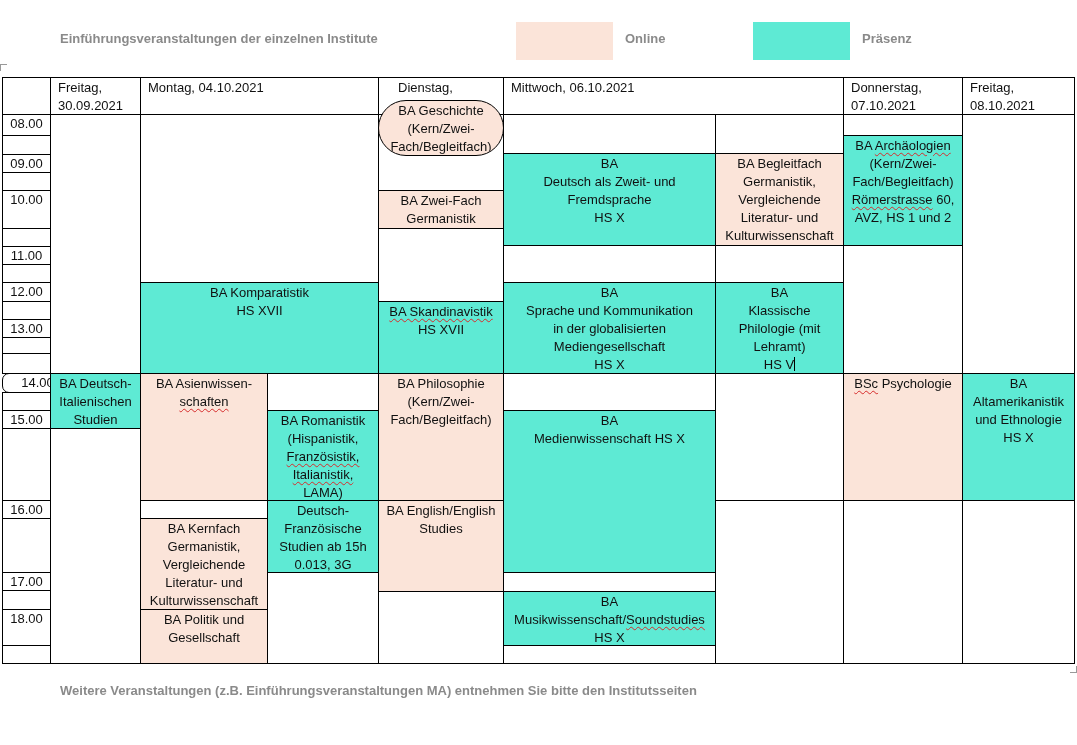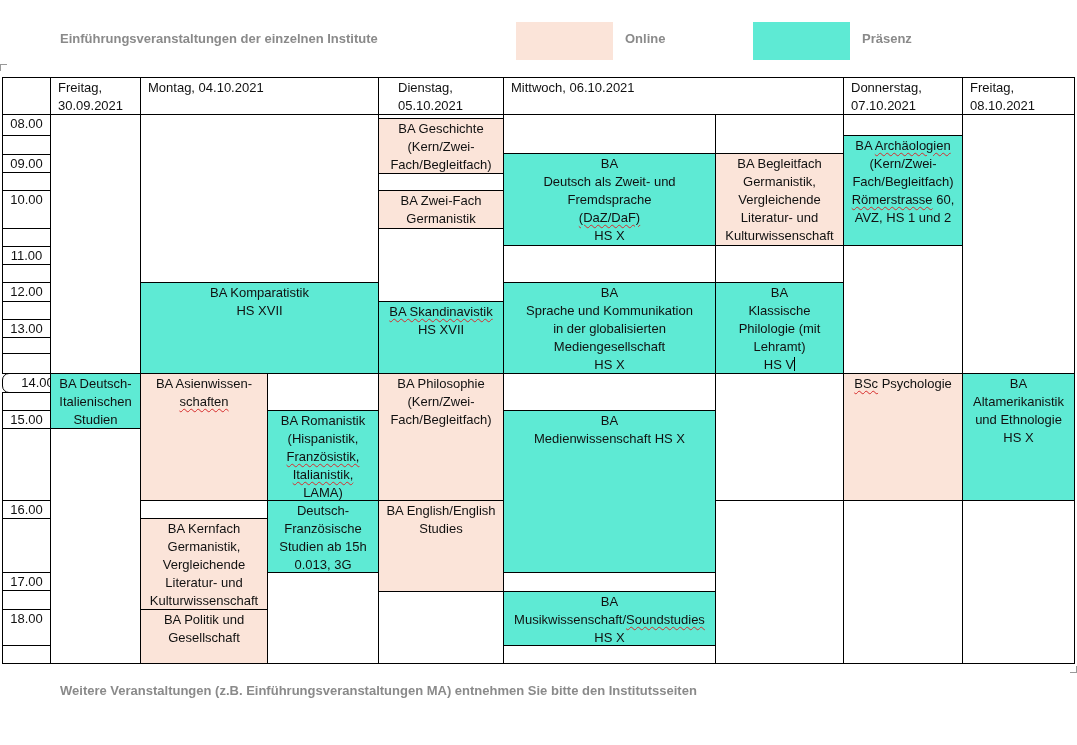--- a/index.html
+++ b/index.html
@@ -122,21 +122,21 @@
     <span class="line">Vergleichende</span>
     <span class="line">Literatur- und</span>
     <span class="line">Kulturwissenschaft</span>
   </div>
   <div class="cell blank" style="left:267px; top:572px; width:112px; height:92px;"></div>
   <div class="cell online" style="left:140px; top:609px; width:128px; height:55px;">
     <span class="line">BA Politik und</span>
     <span class="line">Gesellschaft</span>
   </div>
 
-  <div class="cell online" style="left:378px; top:118px; width:126px; height:56px;">
+  <div class="cell online" style="left:378px; top:100px; width:126px; height:56px;border-radius:30px;">
     <span class="line">BA Geschichte</span>
     <span class="line">(Kern/Zwei-</span>
     <span class="line">Fach/Begleitfach)</span>
   </div>
   <div class="cell online" style="left:378px; top:190px; width:126px; height:39px;">
     <span class="line">BA Zwei-Fach</span>
     <span class="line">Germanistik</span>
   </div>
   <div class="cell blank" style="left:378px; top:228px; width:126px; height:74px;"></div>
   <div class="cell present" style="left:378px; top:301px; width:126px; height:73px;">
@@ -152,21 +152,20 @@
     <span class="line">BA English/English</span>
     <span class="line">Studies</span>
   </div>
   <div class="cell blank" style="left:378px; top:591px; width:126px; height:73px;"></div>
 
   <div class="cell blank" style="left:503px; top:114px; width:213px; height:41px;"></div>
   <div class="cell present" style="left:503px; top:153px; width:213px; height:93px;">
     <span class="line">BA</span>
     <span class="line">Deutsch als Zweit- und</span>
     <span class="line">Fremdsprache</span>
-    <span class="line"><span class="sp">(DaZ/DaF)</span></span>
     <span class="line">HS X</span>
   </div>
   <div class="cell blank" style="left:503px; top:245px; width:213px; height:38px;"></div>
   <div class="cell present" style="left:503px; top:282px; width:213px; height:92px;">
     <span class="line">BA</span>
     <span class="line">Sprache und Kommunikation</span>
     <span class="line">in der globalisierten</span>
     <span class="line">Mediengesellschaft</span>
     <span class="line">HS X</span>
   </div>

